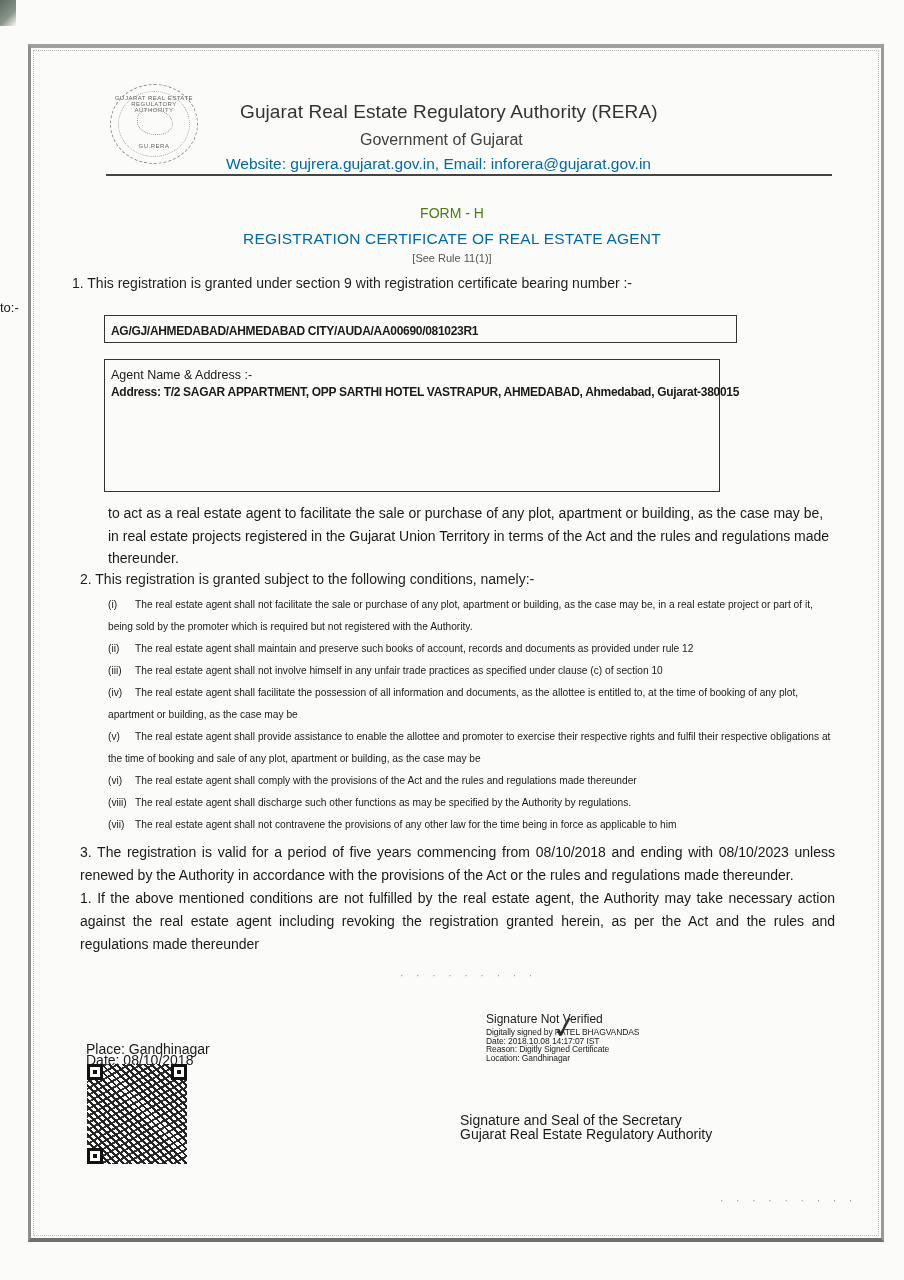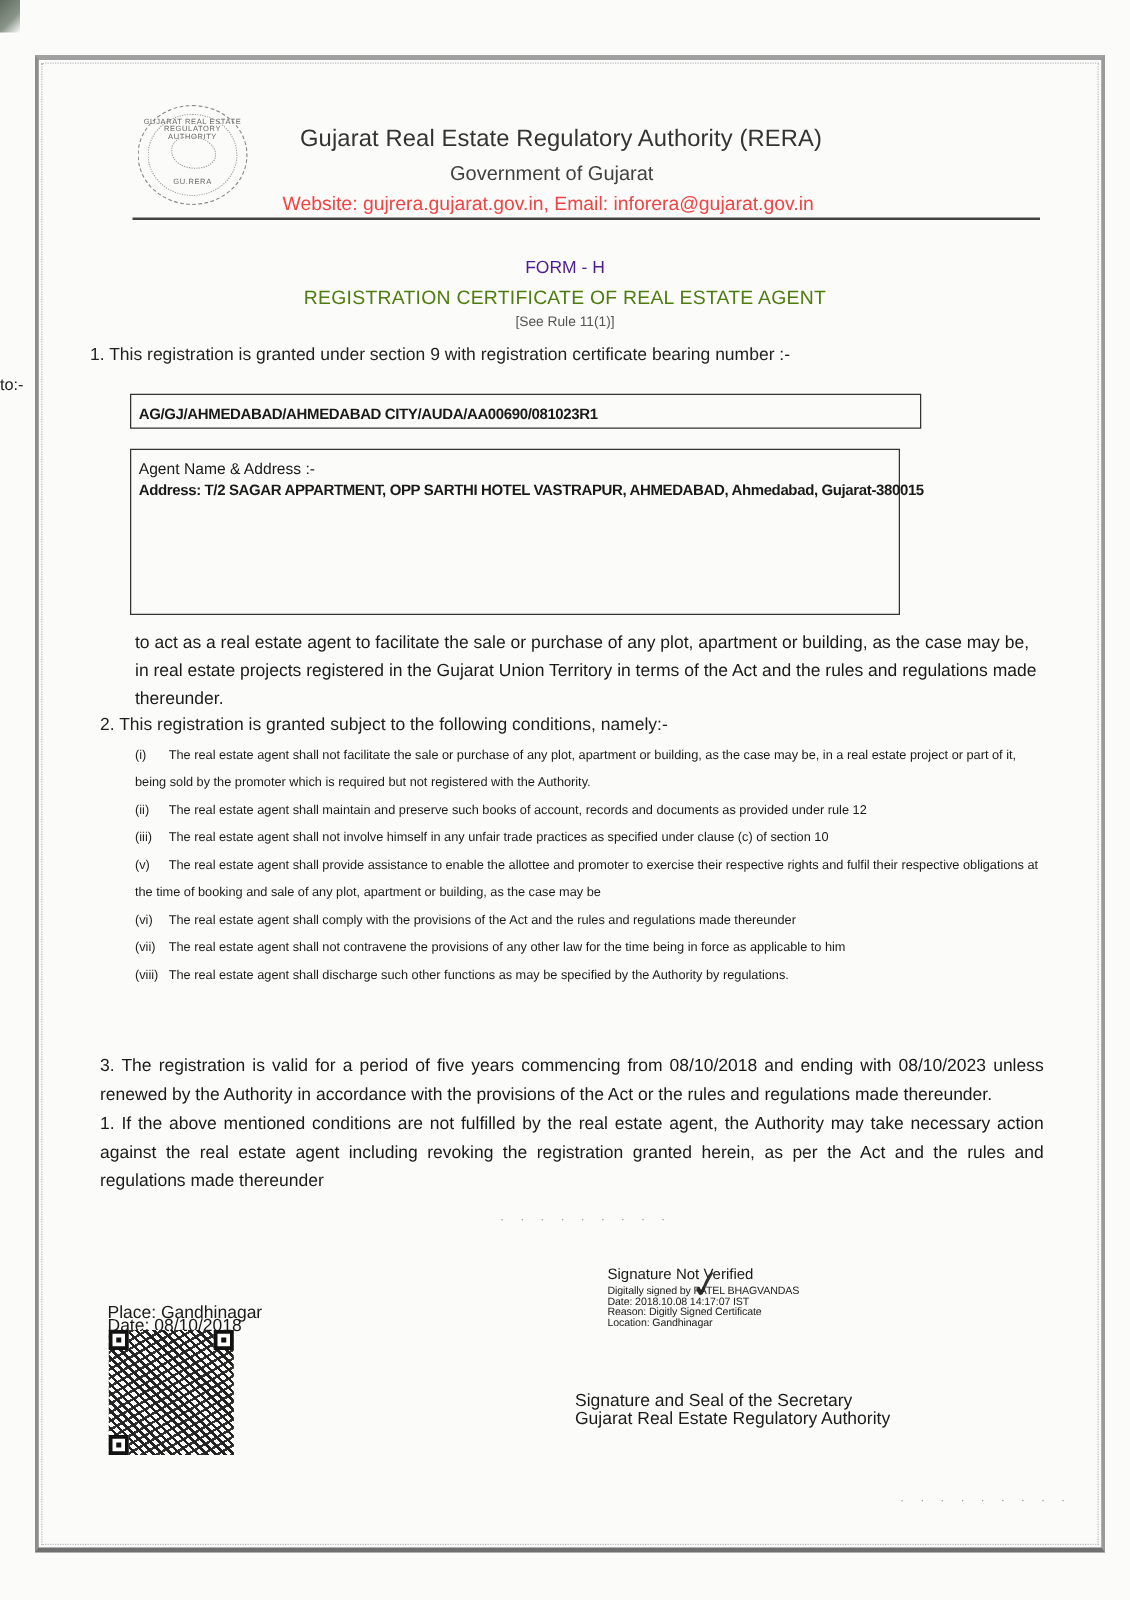--- a/index.html
+++ b/index.html
@@ -33,24 +33,24 @@
   }
   .seal-text {
     position: absolute; left: 0; right: 0; text-align: center; font-size: 6px; color: #666; letter-spacing: 0.5px;
   }
   .seal-map {
     position: absolute; left: 26px; top: 24px; width: 34px; height: 24px;
     border: 1px dotted #999; border-radius: 40% 60% 45% 55%;
   }
   .h-title { left: 240px; top: 101px; font-size: 19px; color: #333; letter-spacing: 0.1px; }
   .h-gov { left: 360px; top: 131px; font-size: 16px; color: #404040; }
-  .h-web { left: 226px; top: 155px; font-size: 15.5px; color: #ef4444; }
+  .h-web { left: 226px; top: 155px; font-size: 15.5px; color: #0369a1; }
   .h-rule { left: 106px; top: 174px; width: 726px; height: 2px; background: #444; }
-  .form-h { left: 0; width: 904px; top: 205px; text-align: center; font-size: 14px; color: #4c1d95; }
-  .cert-title { left: 0; width: 904px; top: 230px; text-align: center; font-size: 15.5px; color: #4d7c0f; letter-spacing: 0.2px; }
+  .form-h { left: 0; width: 904px; top: 205px; text-align: center; font-size: 14px; color: #4d7c0f; }
+  .cert-title { left: 0; width: 904px; top: 230px; text-align: center; font-size: 15.5px; color: #0369a1; letter-spacing: 0.2px; }
   .see-rule { left: 0; width: 904px; top: 252px; text-align: center; font-size: 11px; color: #555; }
   .para { font-size: 14px; color: #1f1f1f; }
   .p1 { left: 72px; top: 275px; }
   .to { left: 0; width: 904px; top: 300px; font-size: 13px; }
   .regbox {
     left: 104px; top: 315px; width: 633px; height: 28px; box-sizing: border-box;
     border: 1.5px solid #333; padding: 8px 0 0 6px; font-size: 12px; font-weight: bold; letter-spacing: -0.3px;
   }
   .agentbox {
     left: 104px; top: 359px; width: 616px; height: 133px; box-sizing: border-box;
@@ -119,24 +119,25 @@
 </div>
 
 <div class="abs cont">to act as a real estate agent to facilitate the sale or purchase of any plot, apartment or building, as the case may be, in real estate projects registered in the Gujarat Union Territory in terms of the Act and the rules and regulations made thereunder.</div>
 
 <div class="abs para p2">2. This registration is granted subject to the following conditions, namely:-</div>
 
 <div class="abs conds">
   <span class="cond"><span class="num">(i)</span><span>The real estate agent shall not facilitate the sale or purchase of any plot, apartment or building, as the case may be, in a real estate project or part of it, being sold by the promoter which is required but not registered with the Authority.</span></span>
   <span class="cond"><span class="num">(ii)</span><span>The real estate agent shall maintain and preserve such books of account, records and documents as provided under rule 12</span></span>
   <span class="cond"><span class="num">(iii)</span><span>The real estate agent shall not involve himself in any unfair trade practices as specified under clause (c) of section 10</span></span>
+  <span class="cond"><span class="num">(iv)</span><span>The real estate agent shall facilitate the possession of all information and documents, as the allottee is entitled to, at the time of booking of any plot, apartment or building, as the case may be</span></span>
   <span class="cond"><span class="num">(v)</span><span>The real estate agent shall provide assistance to enable the allottee and promoter to exercise their respective rights and fulfil their respective obligations at the time of booking and sale of any plot, apartment or building, as the case may be</span></span>
   <span class="cond"><span class="num">(vi)</span><span>The real estate agent shall comply with the provisions of the Act and the rules and regulations made thereunder</span></span>
+  <span class="cond"><span class="num">(viii)</span><span>The real estate agent shall discharge such other functions as may be specified by the Authority by regulations.</span></span>
   <span class="cond"><span class="num">(vii)</span><span>The real estate agent shall not contravene the provisions of any other law for the time being in force as applicable to him</span></span>
-  <span class="cond"><span class="num">(viii)</span><span>The real estate agent shall discharge such other functions as may be specified by the Authority by regulations.</span></span>
 </div>
 
 <div class="abs p34">
   <p>3. The registration is valid for a period of five years commencing from 08/10/2018 and ending with 08/10/2023 unless renewed by the Authority in accordance with the provisions of the Act or the rules and regulations made thereunder.</p>
   <p>1. If the above mentioned conditions are not fulfilled by the real estate agent, the Authority may take necessary action against the real estate agent including revoking the registration granted herein, as per the Act and the rules and regulations made thereunder</p>
 </div>
 
 <div class="dots" style="left:400px;top:970px">· · ·  ·  · · ·   · ·</div>
 <div class="dots" style="left:720px;top:1195px">· · · ·  · · ·  · ·</div>
 

